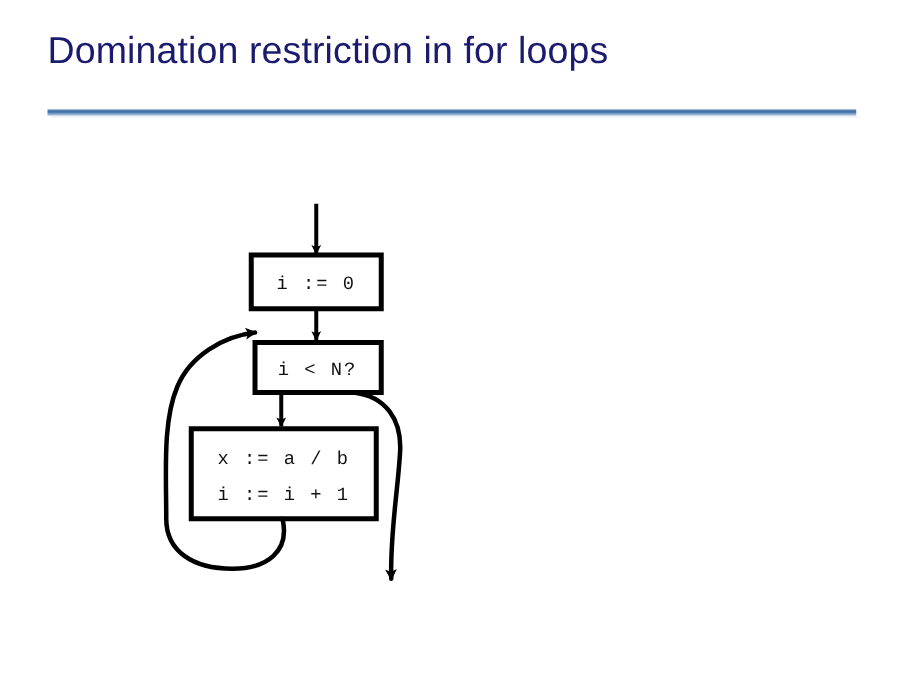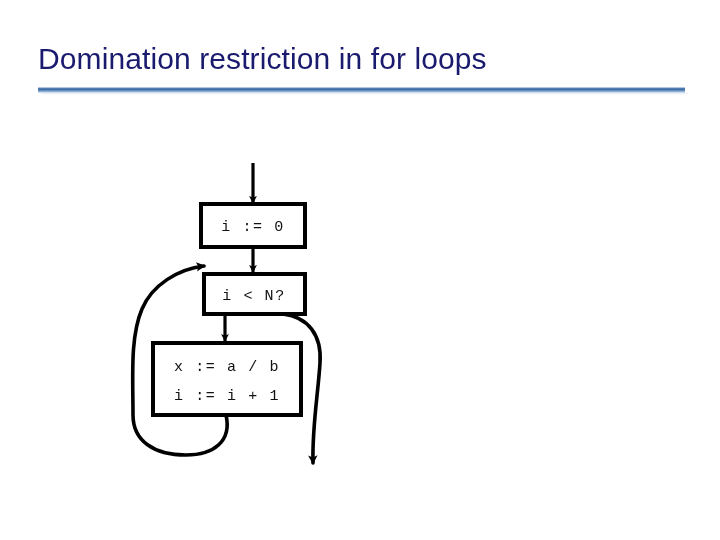--- a/index.html
+++ b/index.html
@@ -22,21 +22,21 @@
     left: 0; top: 0;
     width: 720px;
     height: 540px;
     background: #ffffff;
   }
 
   
   #title-block {
     position: absolute;
     left: 38px;
-    top: 38px;
+    top: 20px;
     width: 650px;
     height: 48px;
   }
   #slide-title {
     font-family: "Liberation Sans", sans-serif;
     font-size: 30px;
     font-weight: 400;
     letter-spacing: 0.1px;
     color: #1a1a6e;
     line-height: 42px;

